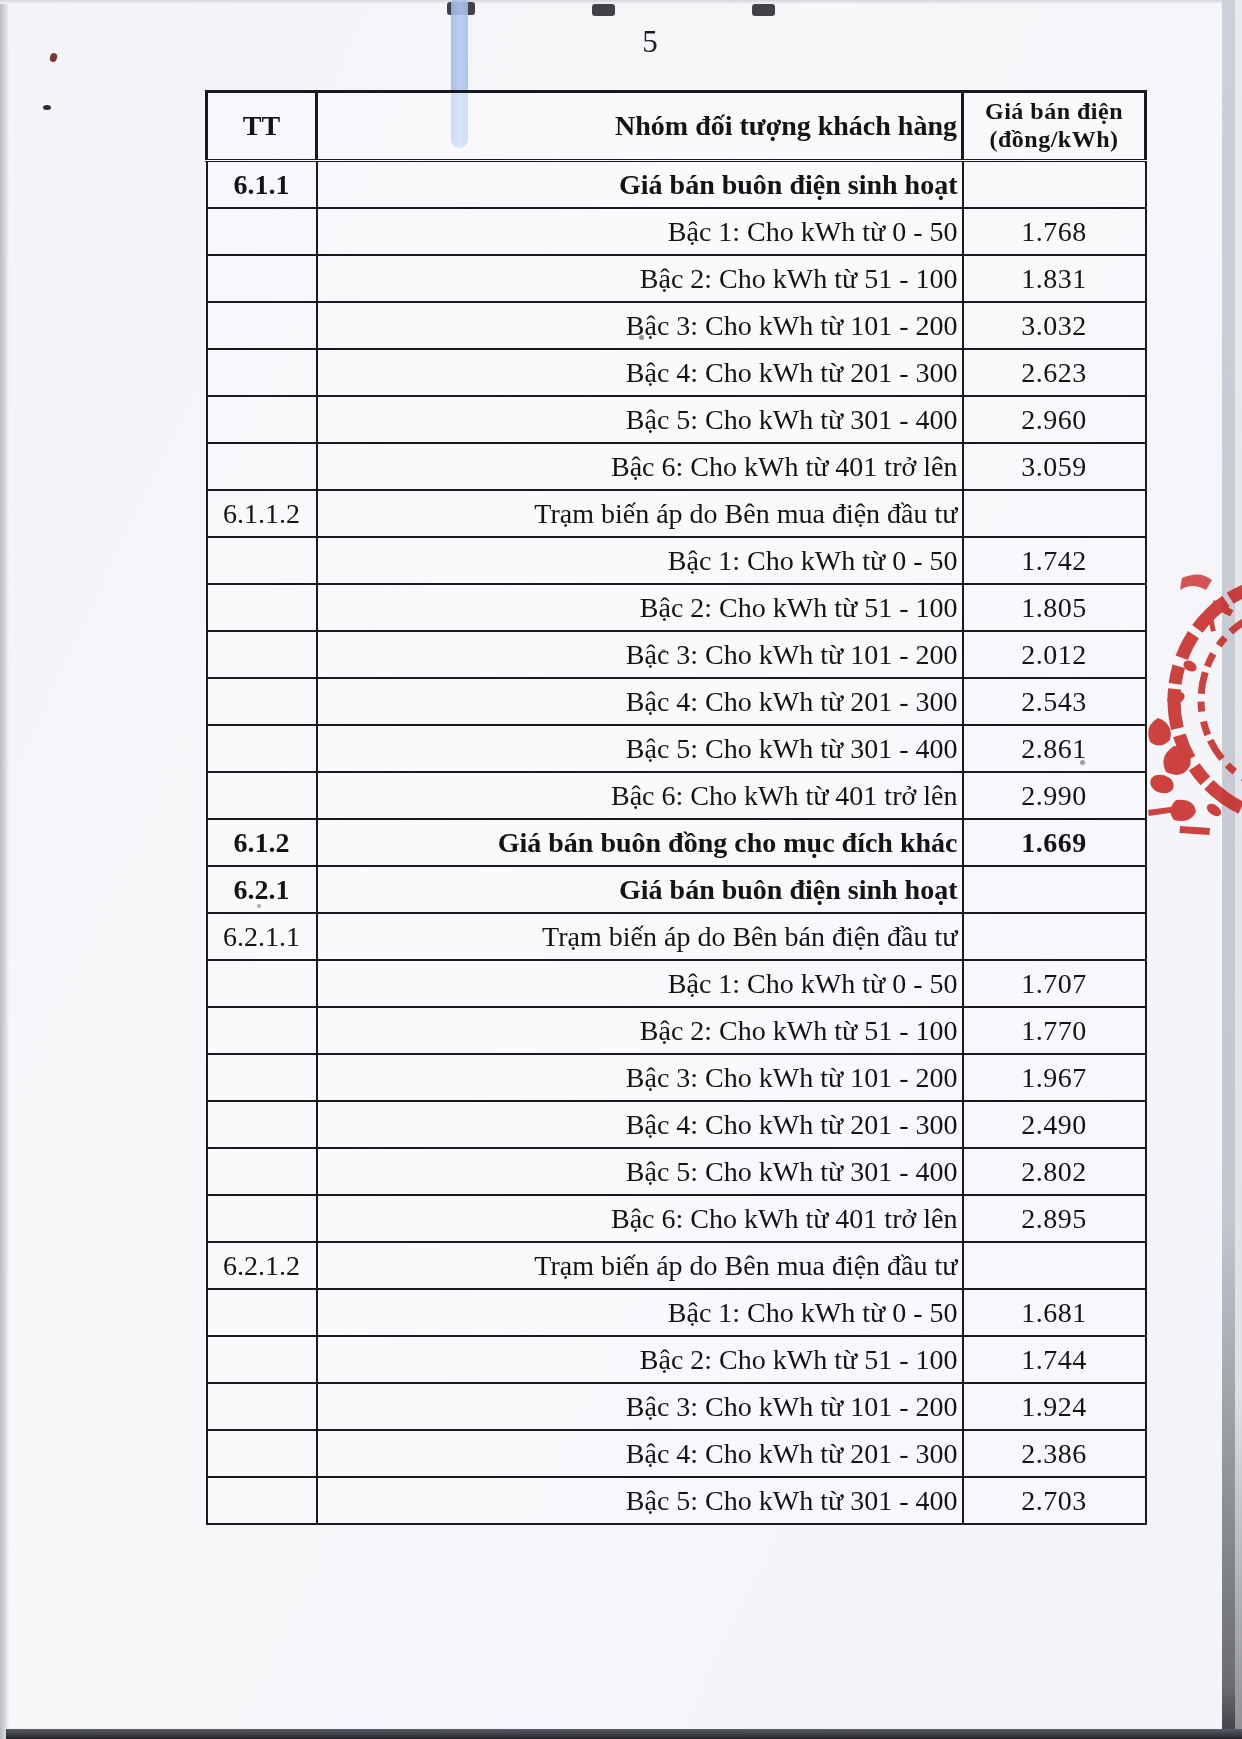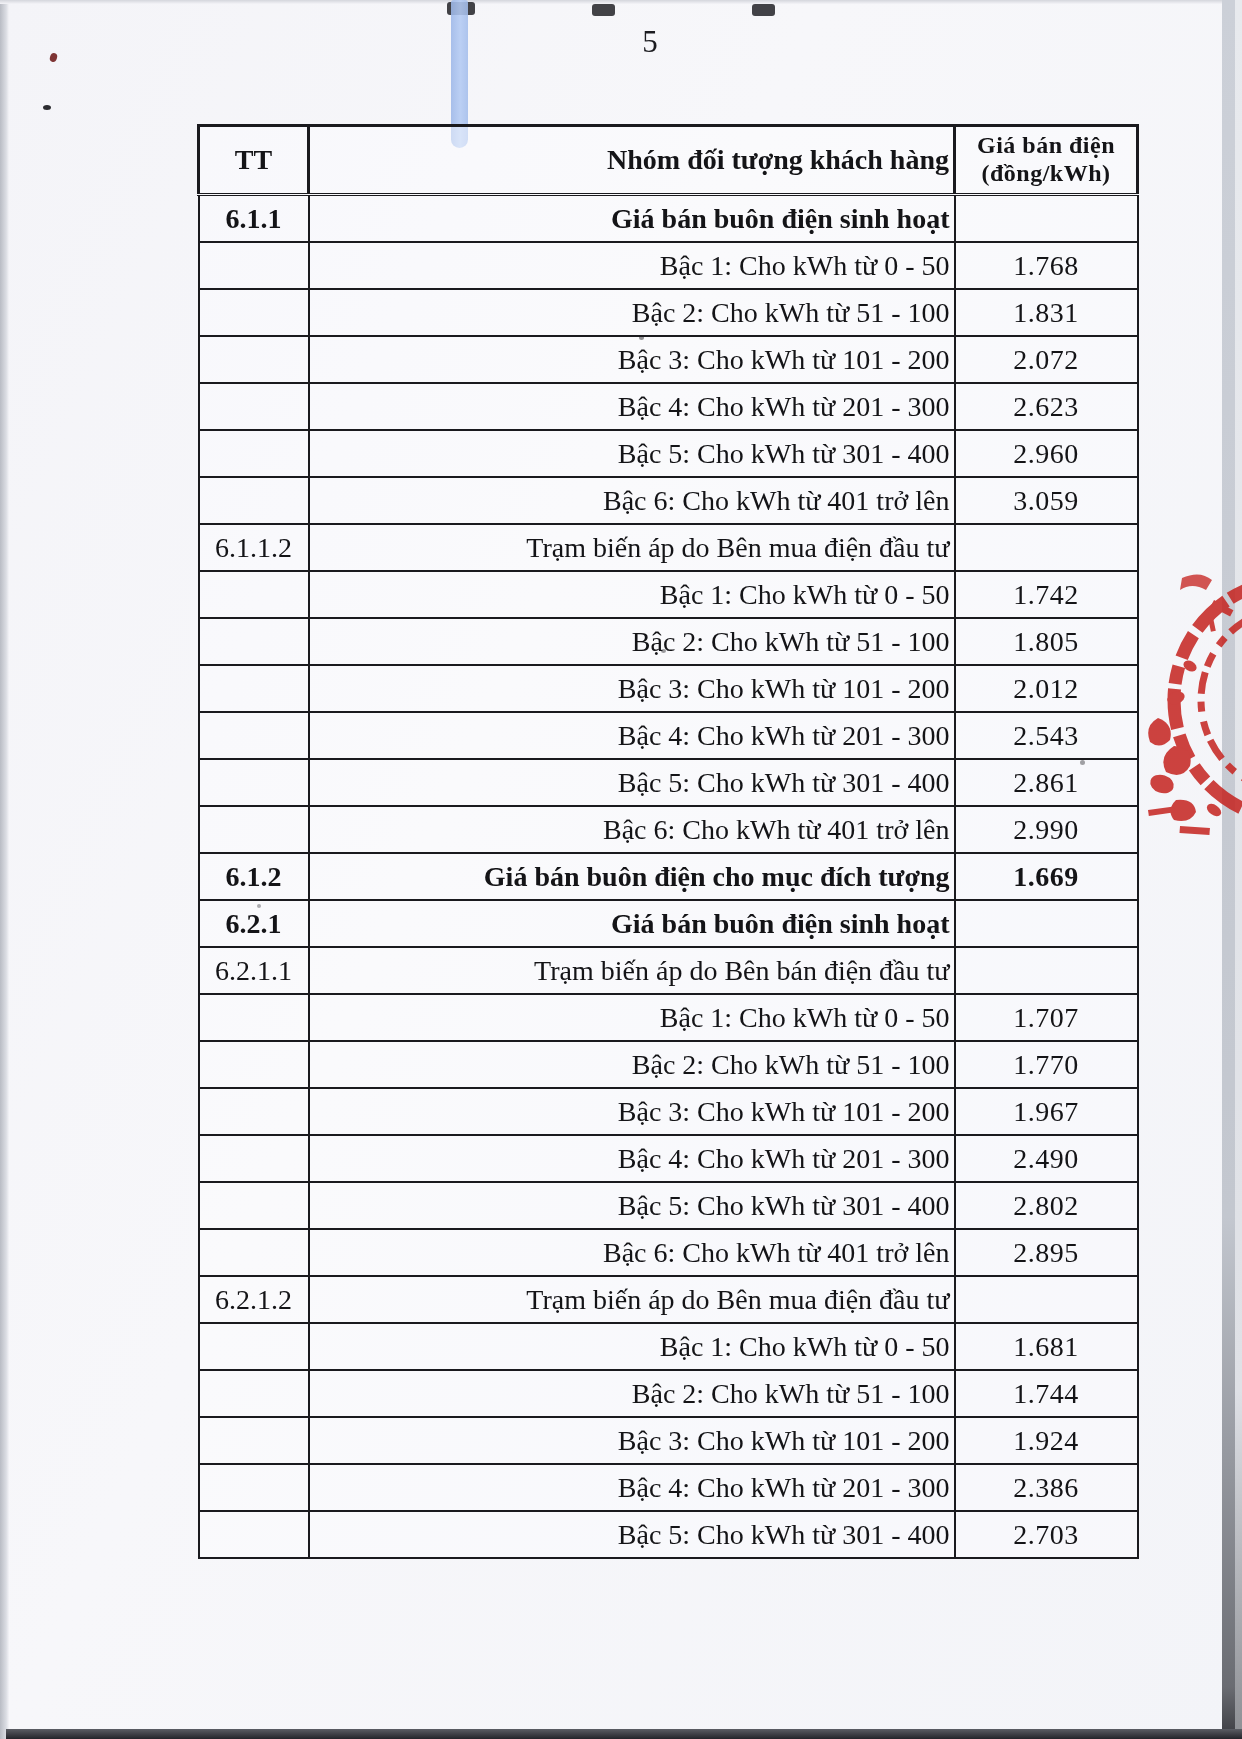--- a/index.html
+++ b/index.html
@@ -24,22 +24,22 @@
   .pagenum{position:absolute;left:600px;top:24px;width:100px;text-align:center;
            font-size:31px;color:#1c1c20;}
   
   .marker{position:absolute;left:451px;top:0;width:17px;height:148px;
           border-radius:3px 3px 9px 9px;opacity:.88;
           background:linear-gradient(90deg,#9cb7e8,#b3caf3 55%,#a3bdeb);}
   
   .smudge{position:absolute;background:#1b1b20;border-radius:3px;opacity:.82;filter:blur(.6px);}
   .speck{position:absolute;border-radius:50%;}
   
-  .doc-table{position:absolute;left:197px;top:90px;border-collapse:collapse;
-             color:#141417;margin-top:34px;}
+  .doc-table{position:absolute;left:205px;top:90px;border-collapse:collapse;
+             color:#141417;}
   .doc-table td,.doc-table th{border:2px solid #1a1a1e;font-size:28px;
              font-weight:normal;padding:0 4px;vertical-align:middle;
              background:rgba(252,252,255,.45);}
   .doc-table th{border-bottom:6px double #1a1a1e;font-weight:bold;}
   .doc-table .outer{border-width:3px;}
   .col-tt{width:99px;text-align:center;}
   .col-group{width:624px;text-align:right;padding-left:16px !important;}
   .col-price{width:172px;text-align:center;letter-spacing:.5px;}
   .doc-table td{height:45px;}
   .doc-table th{height:66px;}
@@ -99,21 +99,21 @@
           <td class="col-price">1.768</td>
         </tr>
         <tr>
           <td class="col-tt"></td>
           <td class="col-group">Bậc 2: Cho kWh từ 51 - 100</td>
           <td class="col-price">1.831</td>
         </tr>
         <tr>
           <td class="col-tt"></td>
           <td class="col-group">Bậc 3: Cho kWh từ 101 - 200</td>
-          <td class="col-price">2.072</td>
+          <td class="col-price">3.032</td>
         </tr>
         <tr>
           <td class="col-tt"></td>
           <td class="col-group">Bậc 4: Cho kWh từ 201 - 300</td>
           <td class="col-price">2.623</td>
         </tr>
         <tr>
           <td class="col-tt"></td>
           <td class="col-group">Bậc 5: Cho kWh từ 301 - 400</td>
           <td class="col-price">2.960</td>
@@ -153,21 +153,21 @@
           <td class="col-group">Bậc 5: Cho kWh từ 301 - 400</td>
           <td class="col-price">2.861</td>
         </tr>
         <tr>
           <td class="col-tt"></td>
           <td class="col-group">Bậc 6: Cho kWh từ 401 trở lên</td>
           <td class="col-price">2.990</td>
         </tr>
         <tr class="row-bold">
           <td class="col-tt">6.1.2</td>
-          <td class="col-group">Giá bán buôn điện cho mục đích tượng</td>
+          <td class="col-group">Giá bán buôn đồng cho mục đích khác</td>
           <td class="col-price">1.669</td>
         </tr>
         <tr class="row-bold">
           <td class="col-tt">6.2.1</td>
           <td class="col-group">Giá bán buôn điện sinh hoạt</td>
           <td class="col-price"></td>
         </tr>
         <tr>
           <td class="col-tt">6.2.1.1</td>
           <td class="col-group">Trạm biến áp do Bên bán điện đầu tư</td>

